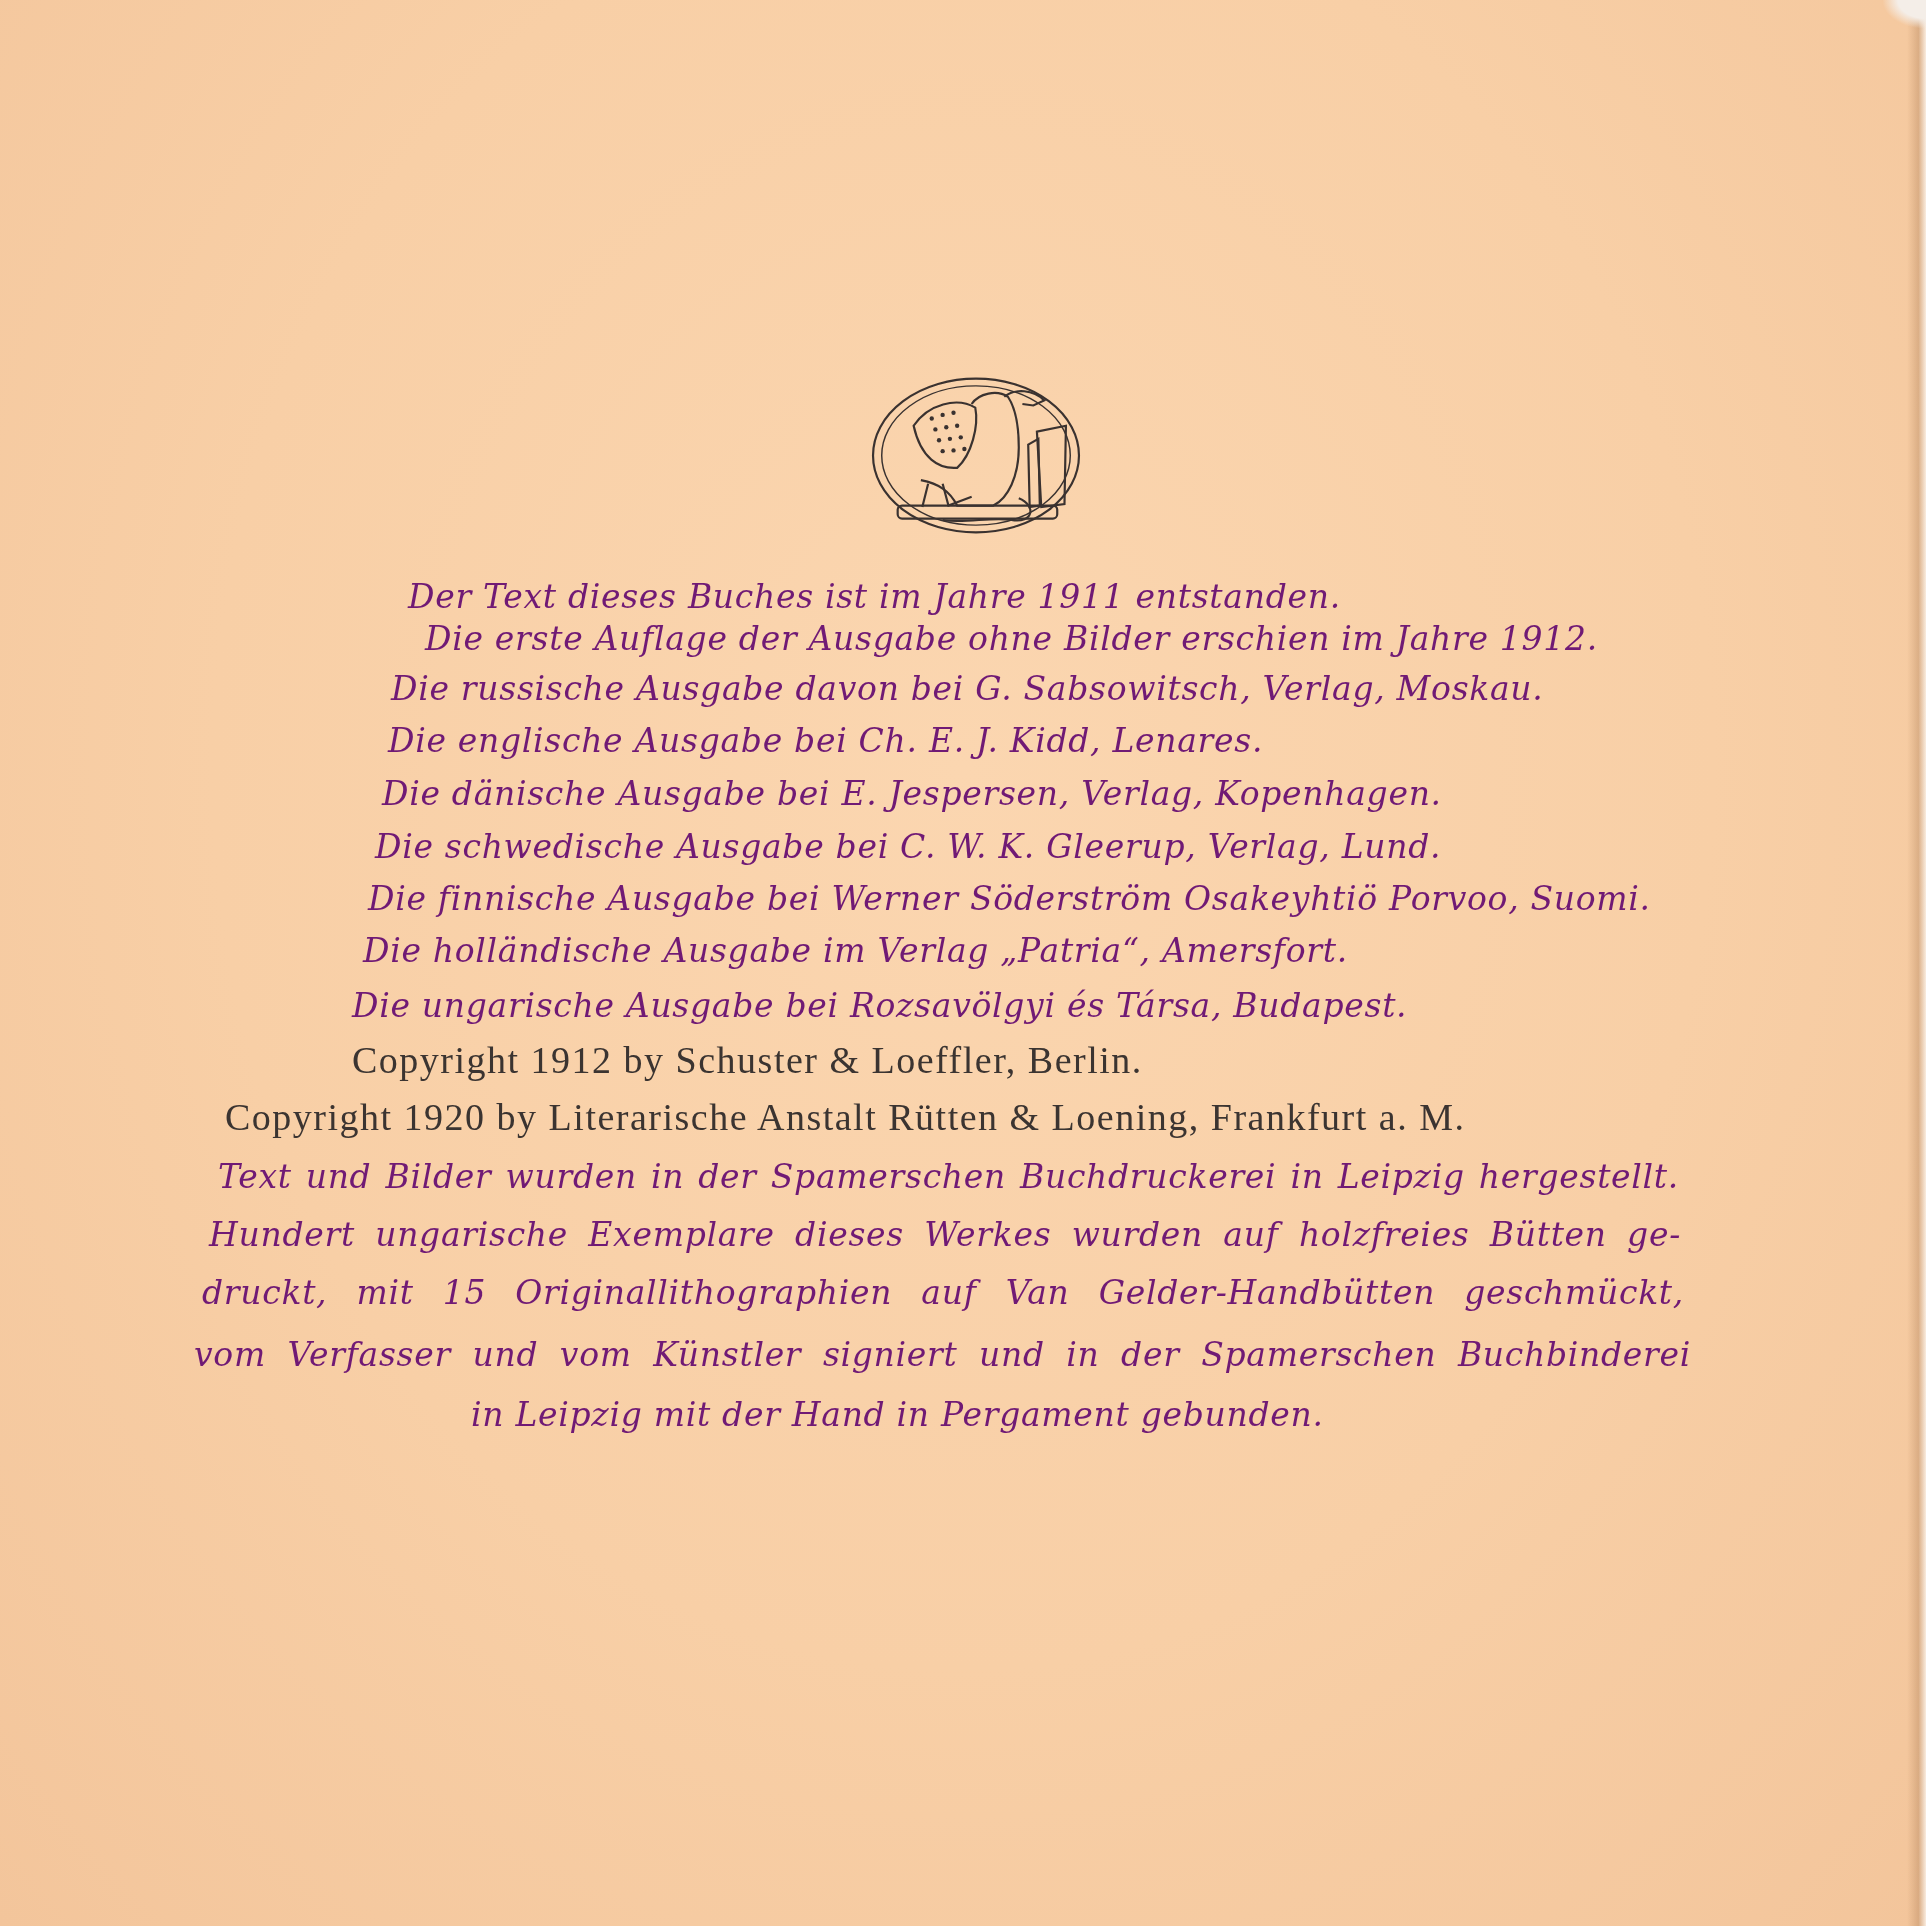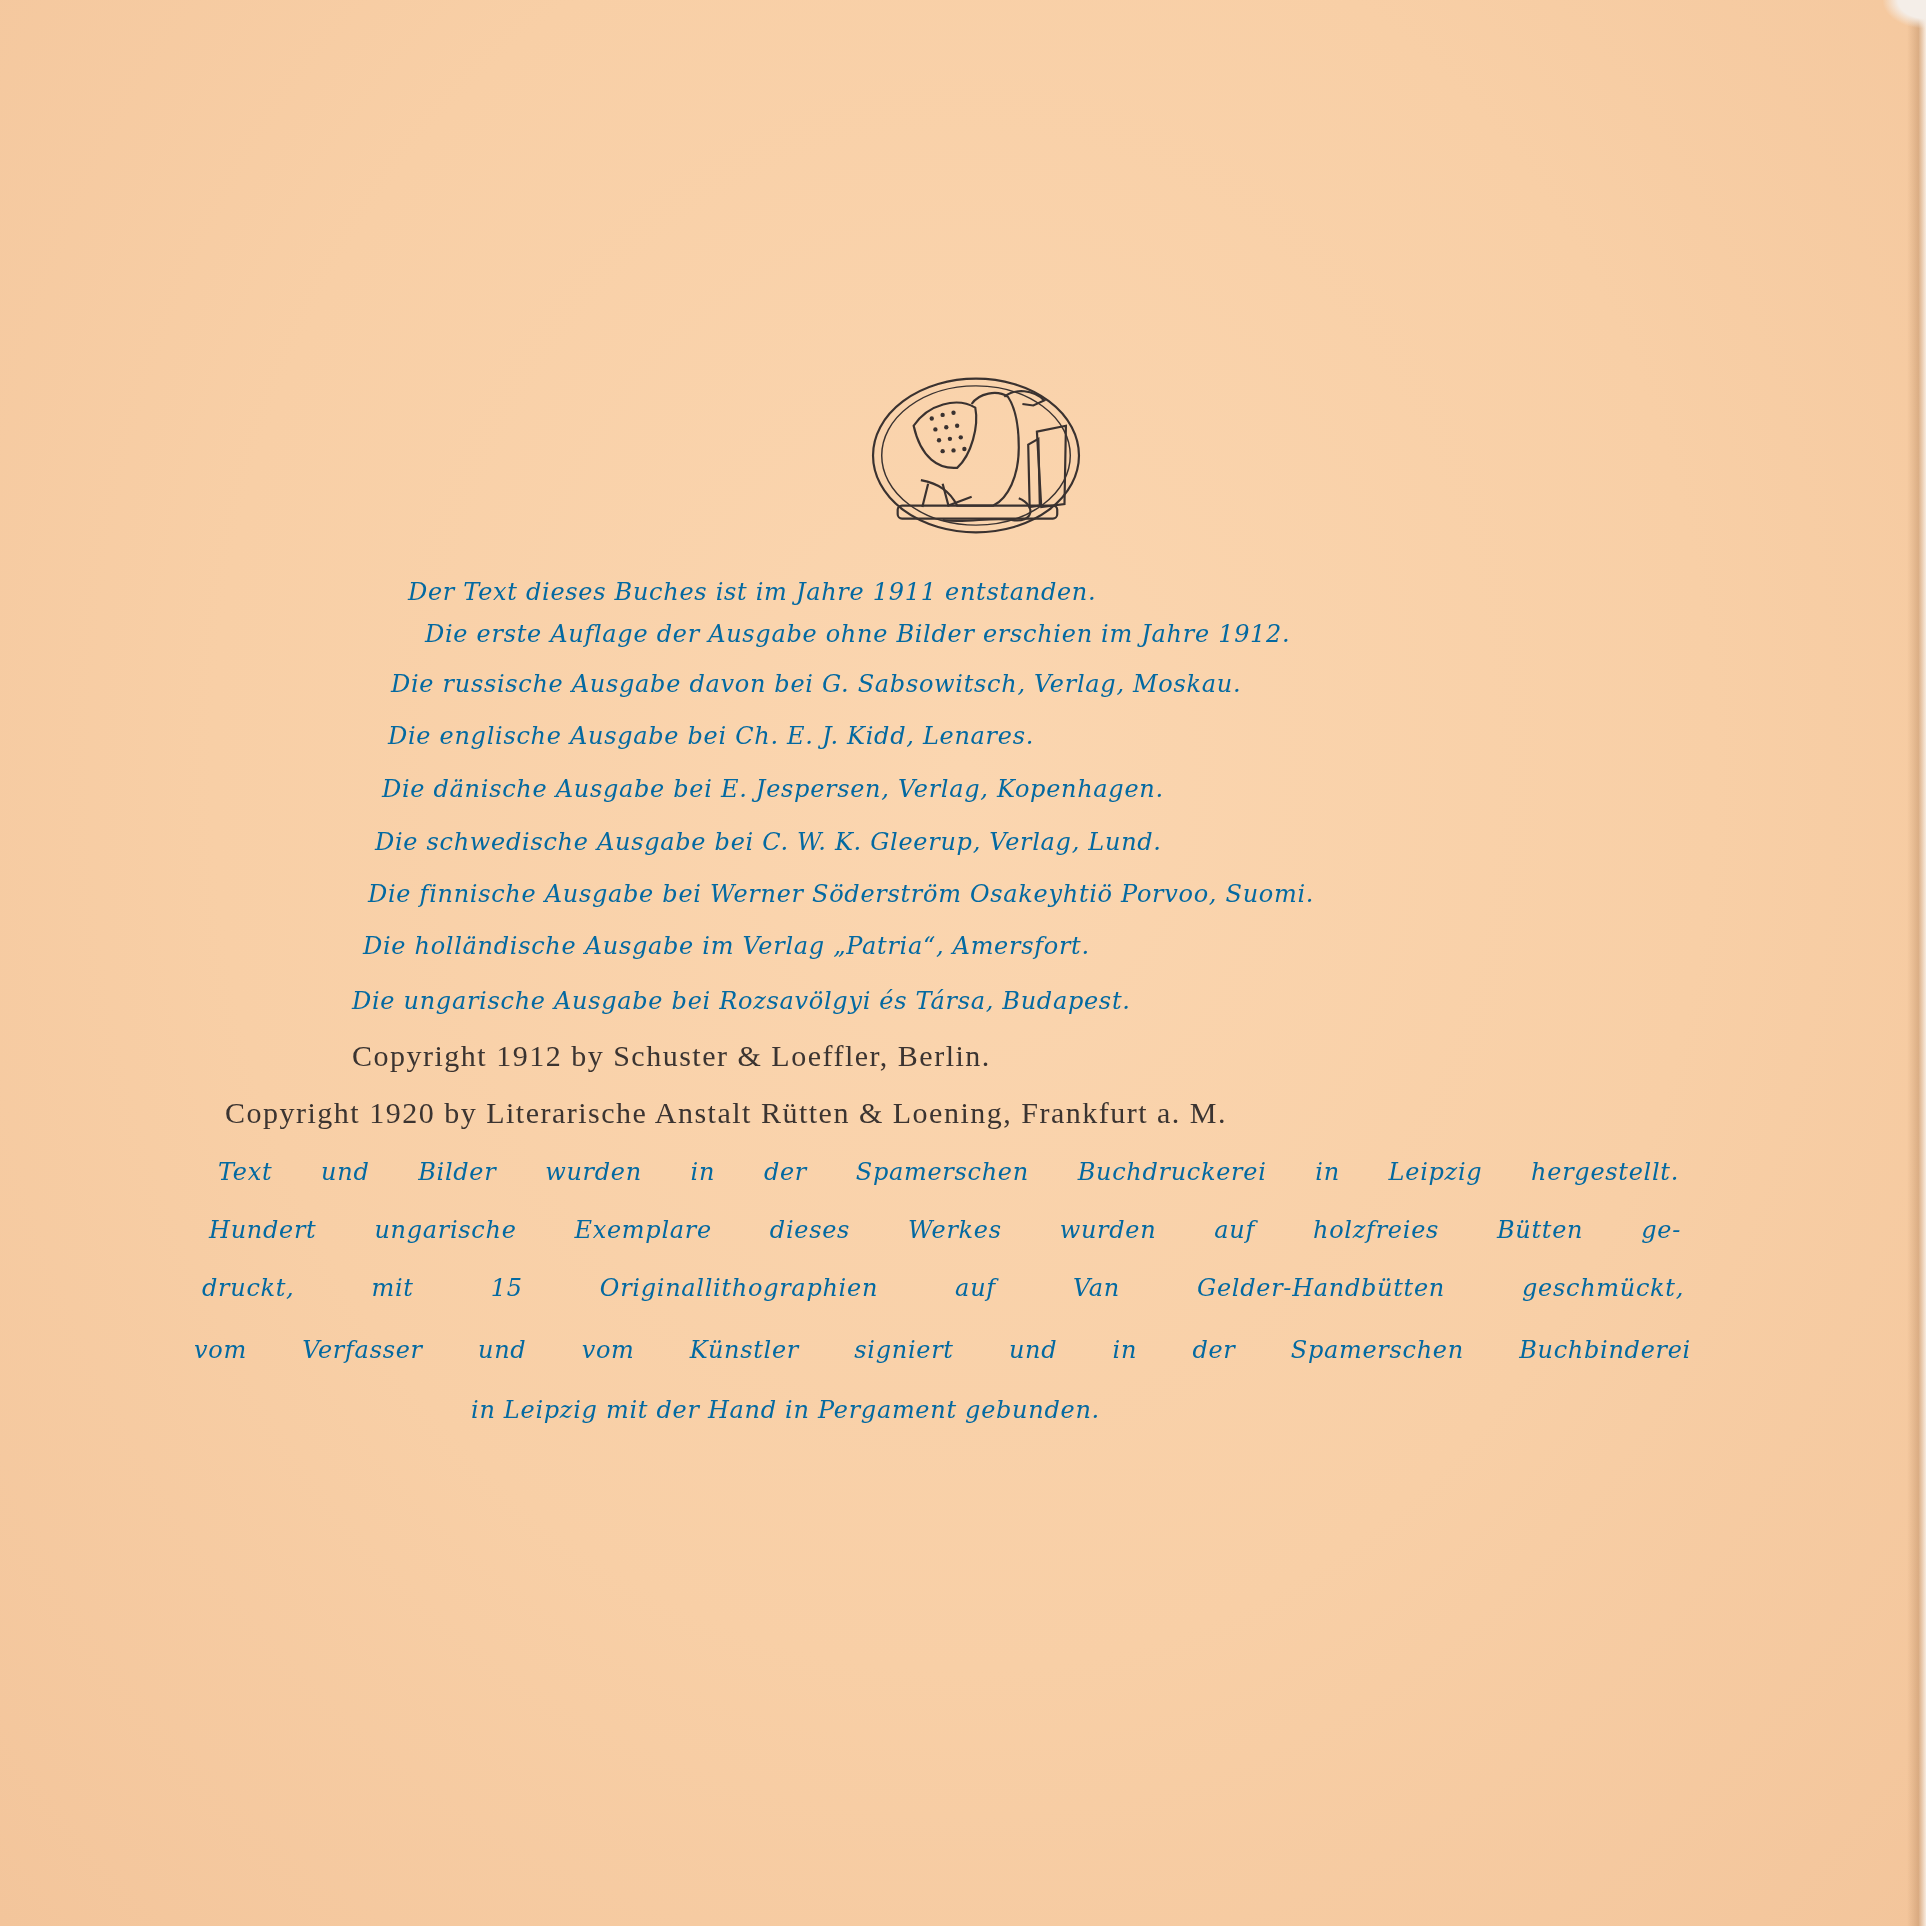--- a/index.html
+++ b/index.html
@@ -15,28 +15,28 @@
     background: linear-gradient(to right, rgba(0,0,0,0) 0%, rgba(140,90,50,0.25) 60%, rgba(250,240,230,0.9) 100%);
   }
   .corner-white {
     position: absolute; right: 0; top: 0; width: 44px; height: 29px;
     background: radial-gradient(ellipse at 100% 0%, #f4eee8 0%, #f4eee8 45%, rgba(244,238,232,0) 70%);
   }
   .emblem {
     position: absolute; left: 870px; top: 375px; width: 212px; height: 161px;
   }
   .line {
-    position: absolute; white-space: nowrap; color: #0369a1;
+    position: absolute; white-space: nowrap; color: #701a75;
     font-family: "DejaVu Serif", serif; font-style: italic;
-    font-size: 24px; line-height: 1; letter-spacing: 0.7px;
+    font-size: 33px; line-height: 1; letter-spacing: 0.7px;
     transform-origin: left center;
   }
   .line.roman {
     font-family: "Liberation Serif", serif; font-style: normal;
-    font-size: 30px; letter-spacing: 1.5px; color: #3b3431;
+    font-size: 38px; letter-spacing: 1.5px; color: #3b3431;
   }
   .line.justify { text-align: justify; text-align-last: justify; }
 </style>
 </head>
 <body>
 
 <div class="page-edge"></div>
 <div class="corner-white"></div>
 
 <svg class="emblem" viewBox="0 0 292 222" xmlns="http://www.w3.org/2000/svg">

